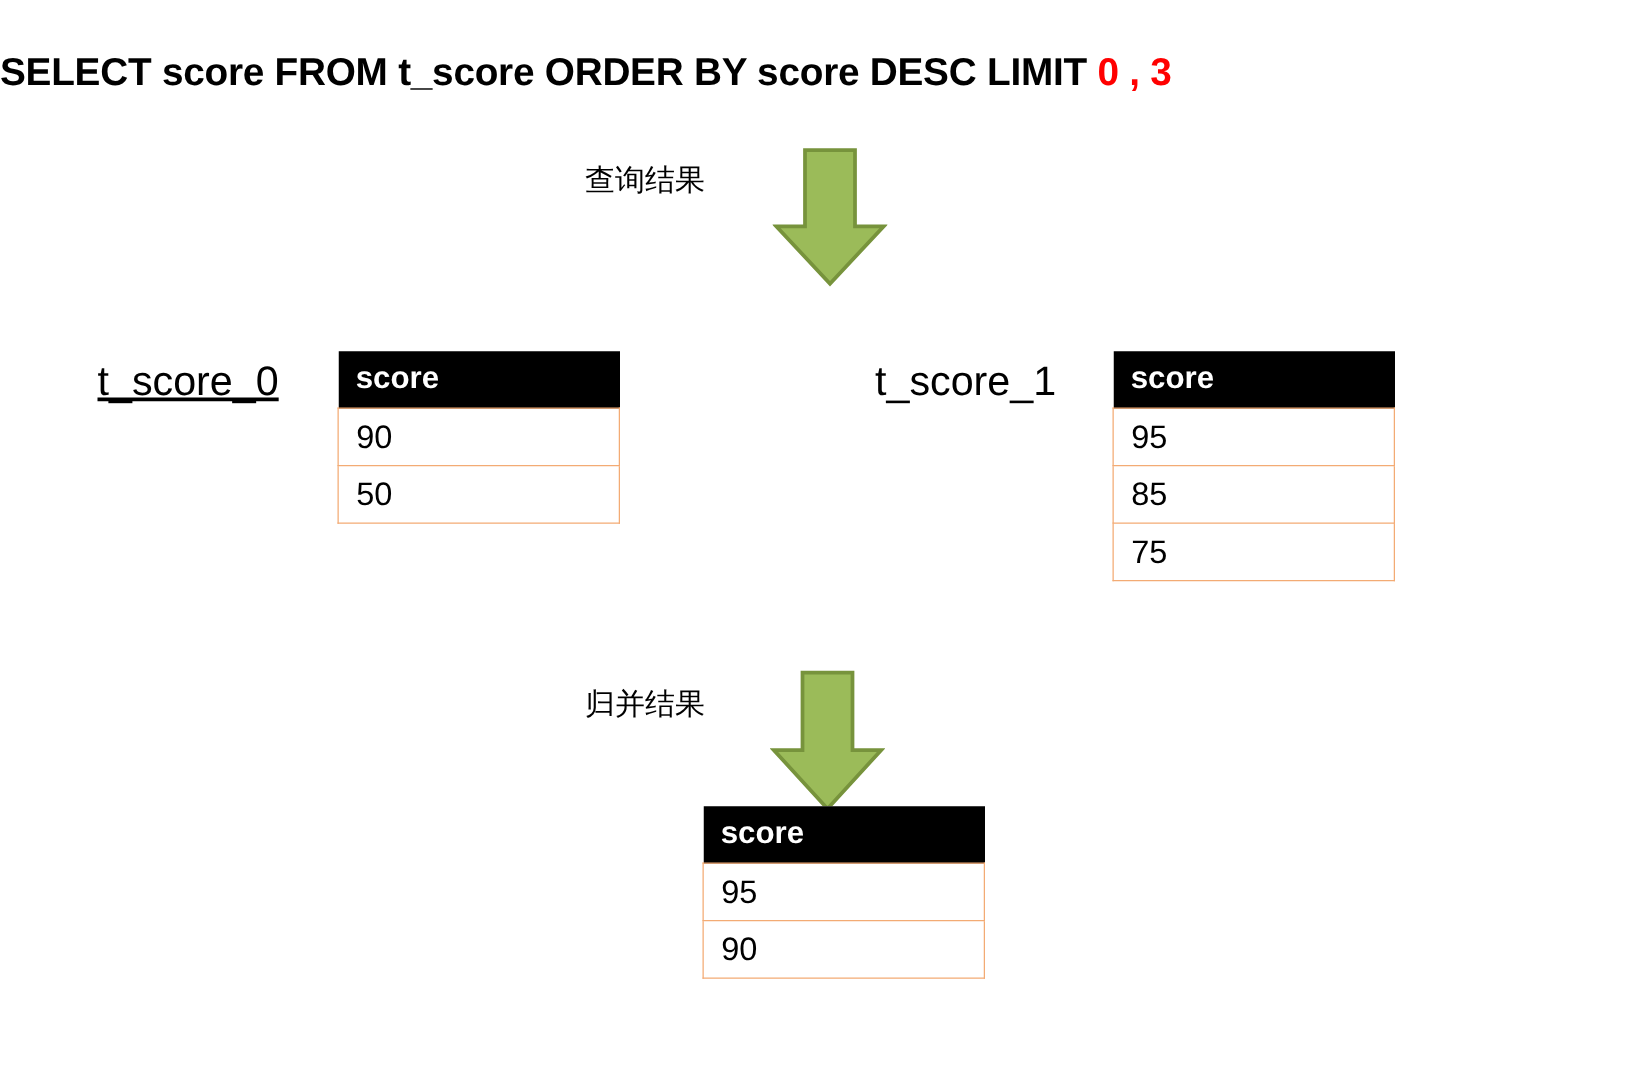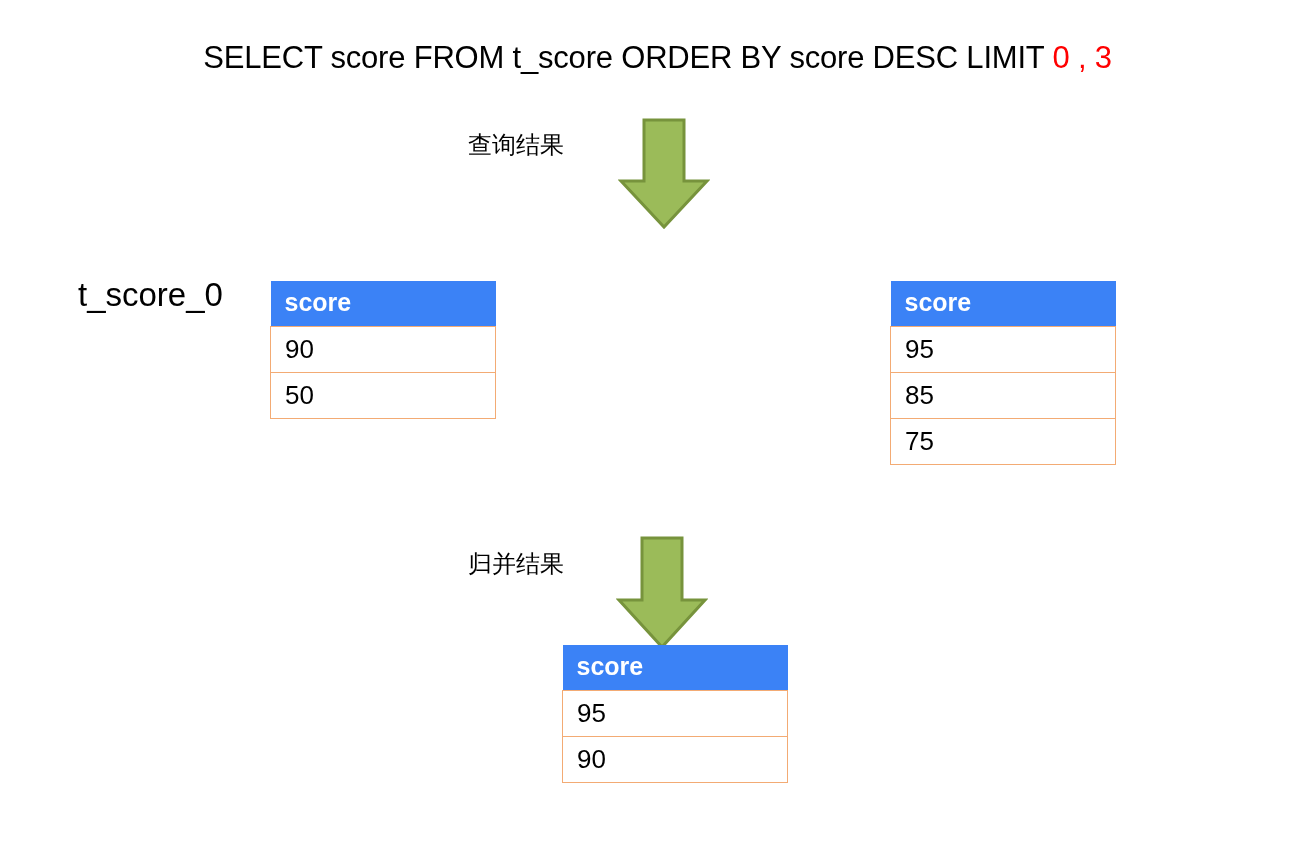--- a/index.html
+++ b/index.html
@@ -17,23 +17,22 @@
     background: #ffffff;
     overflow: hidden;
   }
 
   
   .sql-title {
     position: absolute;
     left: 0;
     top: 40px;
     width: 1315px;
-    text-align: center;
     font-size: 31px;
-    font-weight: normal;
+    font-weight: bold;
     color: #000000;
     letter-spacing: -0.2px;
     white-space: nowrap;
   }
   .sql-title .kw { color: #000000; }
   .sql-title .lim { color: #ff0000; }
 
   
   .flow-label {
     position: absolute;
@@ -58,21 +57,21 @@
   }
 
   
   .score-table {
     position: absolute;
     border-collapse: collapse;
     table-layout: fixed;
     background: #ffffff;
   }
   .score-table th {
-    background: #3b82f6;
+    background: #000000;
     color: #ffffff;
     font-size: 25px;
     font-weight: bold;
     text-align: left;
     padding: 7px 0 9px 14px;
     border: none;
     height: 32px;
     box-sizing: border-box;
   }
   .score-table td {
@@ -94,38 +93,39 @@
   <div class="sql-title">
     <span class="kw">SELECT score FROM t_score ORDER BY score DESC LIMIT </span><span class="lim">0 , 3</span>
   </div>
 
   <div class="flow-label" style="left:468px; top:133px;">查询结果</div>
 
   <svg class="arrow" style="left:618px; top:118px;" width="92" height="112" viewBox="0 0 92 112">
     <polygon points="26,2 66,2 66,63 89,63 46,109 3,63 26,63" fill="#9bbb59" stroke="#77933c" stroke-width="3" stroke-linejoin="miter"></polygon>
   </svg>
 
-  <div class="tbl-caption" style="left:78px; top:278px;">t_score_0</div>
+  <div class="tbl-caption" style="left:78px; top:288px;text-decoration:underline;">t_score_0</div>
 
   <table class="score-table" style="left:270px; top:281px; width:226px;">
     <thead>
       <tr>
         <th>score</th>
       </tr>
     </thead>
     <tbody>
       <tr>
         <td>90</td>
       </tr>
       <tr>
         <td>50</td>
       </tr>
     </tbody>
   </table>
 
+  <div class="tbl-caption" style="left:700px; top:288px;">t_score_1</div>
 
   <table class="score-table" style="left:890px; top:281px; width:226px;">
     <thead>
       <tr>
         <th>score</th>
       </tr>
     </thead>
     <tbody>
       <tr>
         <td>95</td>

